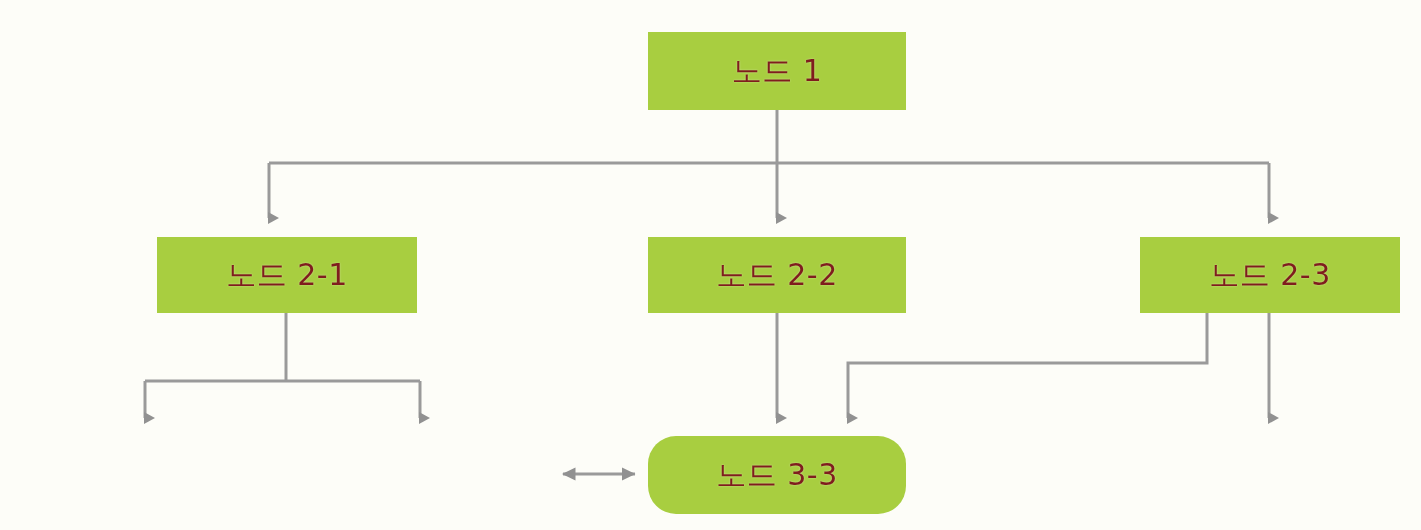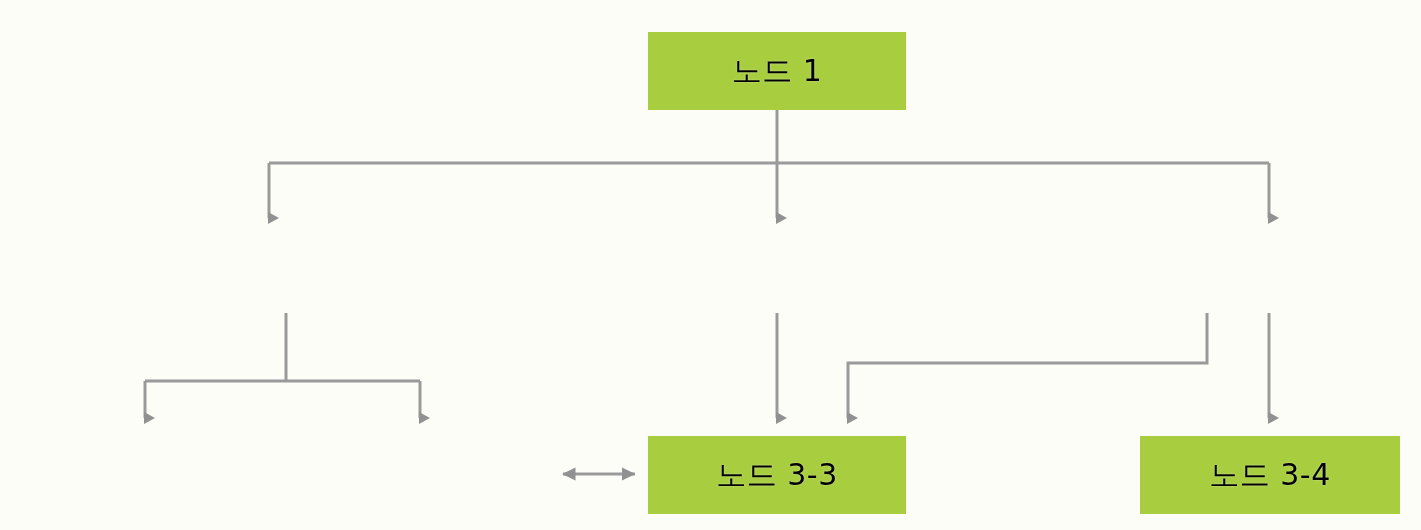--- a/index.html
+++ b/index.html
@@ -26,21 +26,21 @@
   .node-box {
     position: absolute;
     box-sizing: border-box;
     background: #a8ce40;
     display: flex;
     align-items: center;
     justify-content: center;
     z-index: 2;
   }
   .node-label {
-    color: #000000;
+    color: #7f1d1d;
     font-size: 30px;
     font-weight: 400;
     letter-spacing: 0.5px;
     white-space: nowrap;
     text-shadow: 0 0 2px rgba(244,248,228,0.55);
   }
 </style>
 </head>
 <body>
 
@@ -83,26 +83,32 @@
       <path d="M 1269 313 L 1269 418" marker-end="url(#arrow-down)"></path>
 
       <path d="M 563 474 L 635 474" marker-start="url(#arrow-start)" marker-end="url(#arrow-end)"></path>
     </g>
   </svg>
 
   <div class="node-box" style="left:648px; top:32px; width:258px; height:78px;">
     <span class="node-label">노드 1</span>
   </div>
 
+  <div class="node-box" style="left:157px; top:237px; width:260px; height:76px;">
+    <span class="node-label">노드 2-1</span>
+  </div>
+
+  <div class="node-box" style="left:648px; top:237px; width:258px; height:76px;">
+    <span class="node-label">노드 2-2</span>
+  </div>
+
+  <div class="node-box" style="left:1140px; top:237px; width:260px; height:76px;">
+    <span class="node-label">노드 2-3</span>
+  </div>
 
 
 
-
-
-  <div class="node-box" style="left:648px; top:436px; width:258px; height:78px;">
+  <div class="node-box" style="left:648px; top:436px; width:258px; height:78px;border-radius:28px;">
     <span class="node-label">노드 3-3</span>
   </div>
 
-  <div class="node-box" style="left:1140px; top:436px; width:260px; height:78px;">
-    <span class="node-label">노드 3-4</span>
-  </div>
 
 </div>
 
 </body></html>

